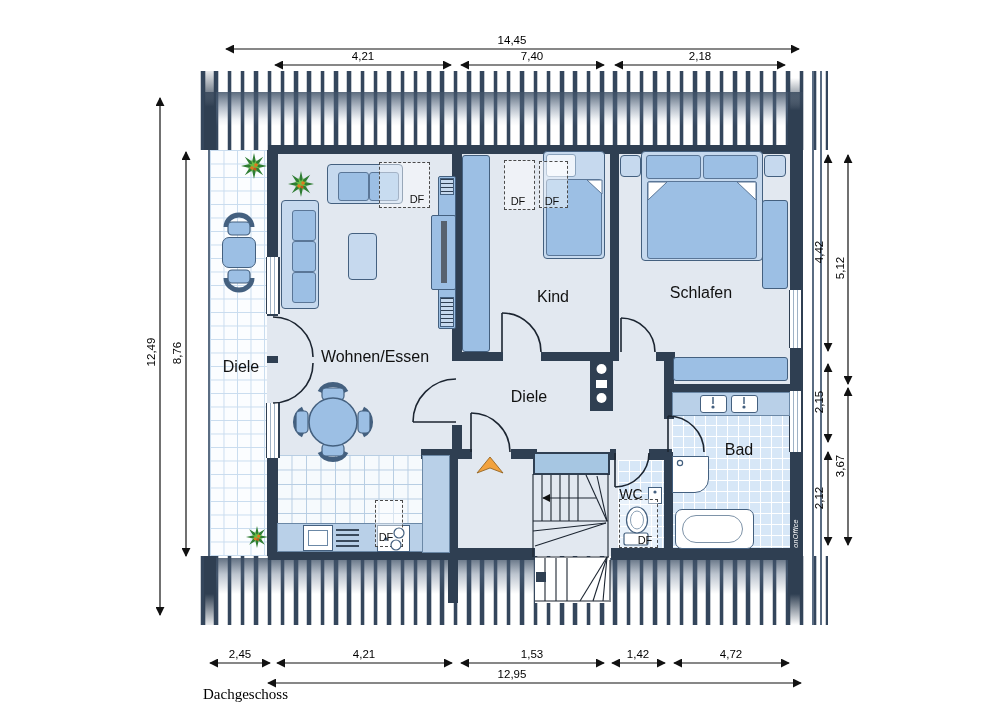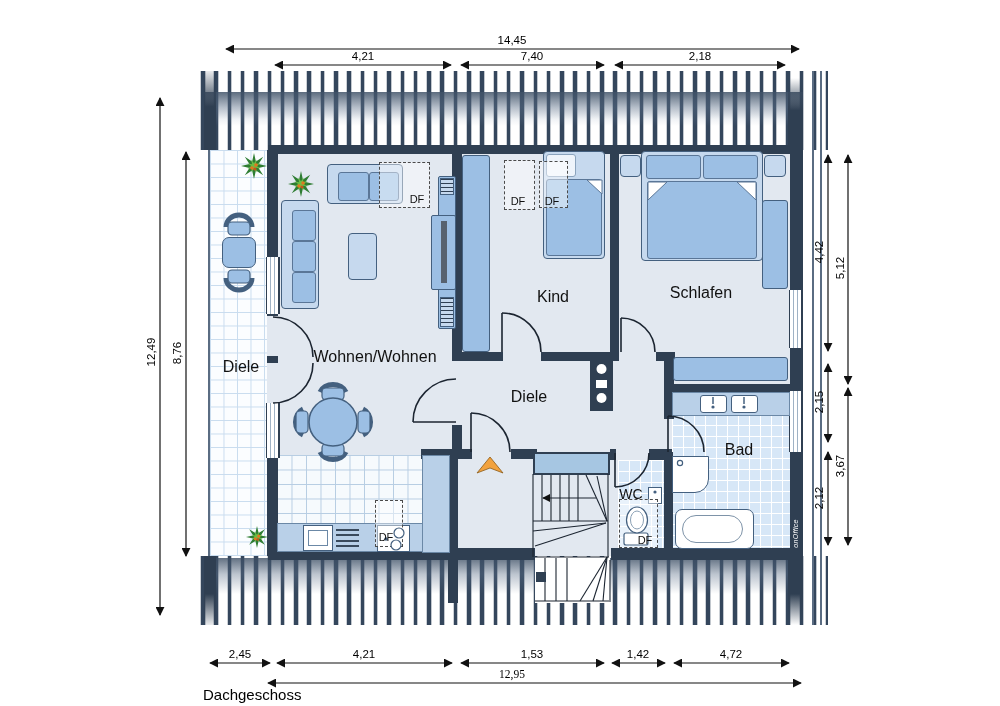--- a/index.html
+++ b/index.html
@@ -289,21 +289,21 @@
       <line x1="848" y1="388" x2="848" y2="545" marker-start="url(#arr)" marker-end="url(#arr)"></line>
       <line x1="210" y1="663" x2="270" y2="663" marker-start="url(#arr)" marker-end="url(#arr)"></line>
       <line x1="277" y1="663" x2="452" y2="663" marker-start="url(#arr)" marker-end="url(#arr)"></line>
       <line x1="461" y1="663" x2="604" y2="663" marker-start="url(#arr)" marker-end="url(#arr)"></line>
       <line x1="612" y1="663" x2="665" y2="663" marker-start="url(#arr)" marker-end="url(#arr)"></line>
       <line x1="674" y1="663" x2="789" y2="663" marker-start="url(#arr)" marker-end="url(#arr)"></line>
       <line x1="268" y1="683" x2="801" y2="683" marker-start="url(#arr)" marker-end="url(#arr)"></line>
     </g>
   </svg>
 
-  <div class="lbl" style="left:375px;top:357px;">Wohnen/Wohnen</div>
+  <div class="lbl" style="left:375px;top:357px;">Wohnen/Essen</div>
   <div class="lbl" style="left:241px;top:367px;">Diele</div>
   <div class="lbl" style="left:553px;top:297px;">Kind</div>
   <div class="lbl" style="left:701px;top:293px;">Schlafen</div>
   <div class="lbl" style="left:529px;top:397px;">Diele</div>
   <div class="lbl" style="left:739px;top:450px;">Bad</div>
   <div class="lbl lbl-sm" style="left:631px;top:494px;">WC</div>
 
   <div class="lbl lbl-df" style="left:417px;top:199px;">DF</div>
   <div class="lbl lbl-df" style="left:518px;top:201px;">DF</div>
   <div class="lbl lbl-df" style="left:552px;top:201px;">DF</div>
@@ -319,18 +319,18 @@
   <div class="dim dimv" style="left:819px;top:252px;">4,42</div>
   <div class="dim dimv" style="left:840px;top:268px;">5,12</div>
   <div class="dim dimv" style="left:819px;top:402px;">2,15</div>
   <div class="dim dimv" style="left:840px;top:466px;">3,67</div>
   <div class="dim dimv" style="left:819px;top:498px;">2,12</div>
   <div class="dim" style="left:240px;top:654px;">2,45</div>
   <div class="dim" style="left:364px;top:654px;">4,21</div>
   <div class="dim" style="left:532px;top:654px;">1,53</div>
   <div class="dim" style="left:638px;top:654px;">1,42</div>
   <div class="dim" style="left:731px;top:654px;">4,72</div>
-  <div class="dim" style="left:512px;top:674px;font-family:Liberation Serif, serif;">12,95</div>
-
-  <div class="title" style="left:203px;top:686px;">Dachgeschoss</div>
+  <div class="dim" style="left:512px;top:674px;">12,95</div>
+
+  <div class="title" style="left:203px;top:686px;font-family:Liberation Serif, serif;">Dachgeschoss</div>
   <div class="wm" style="left:773px;top:530px;width:44px;text-align:center;">onOffice</div>
 
 </div>
 
 </body></html>

